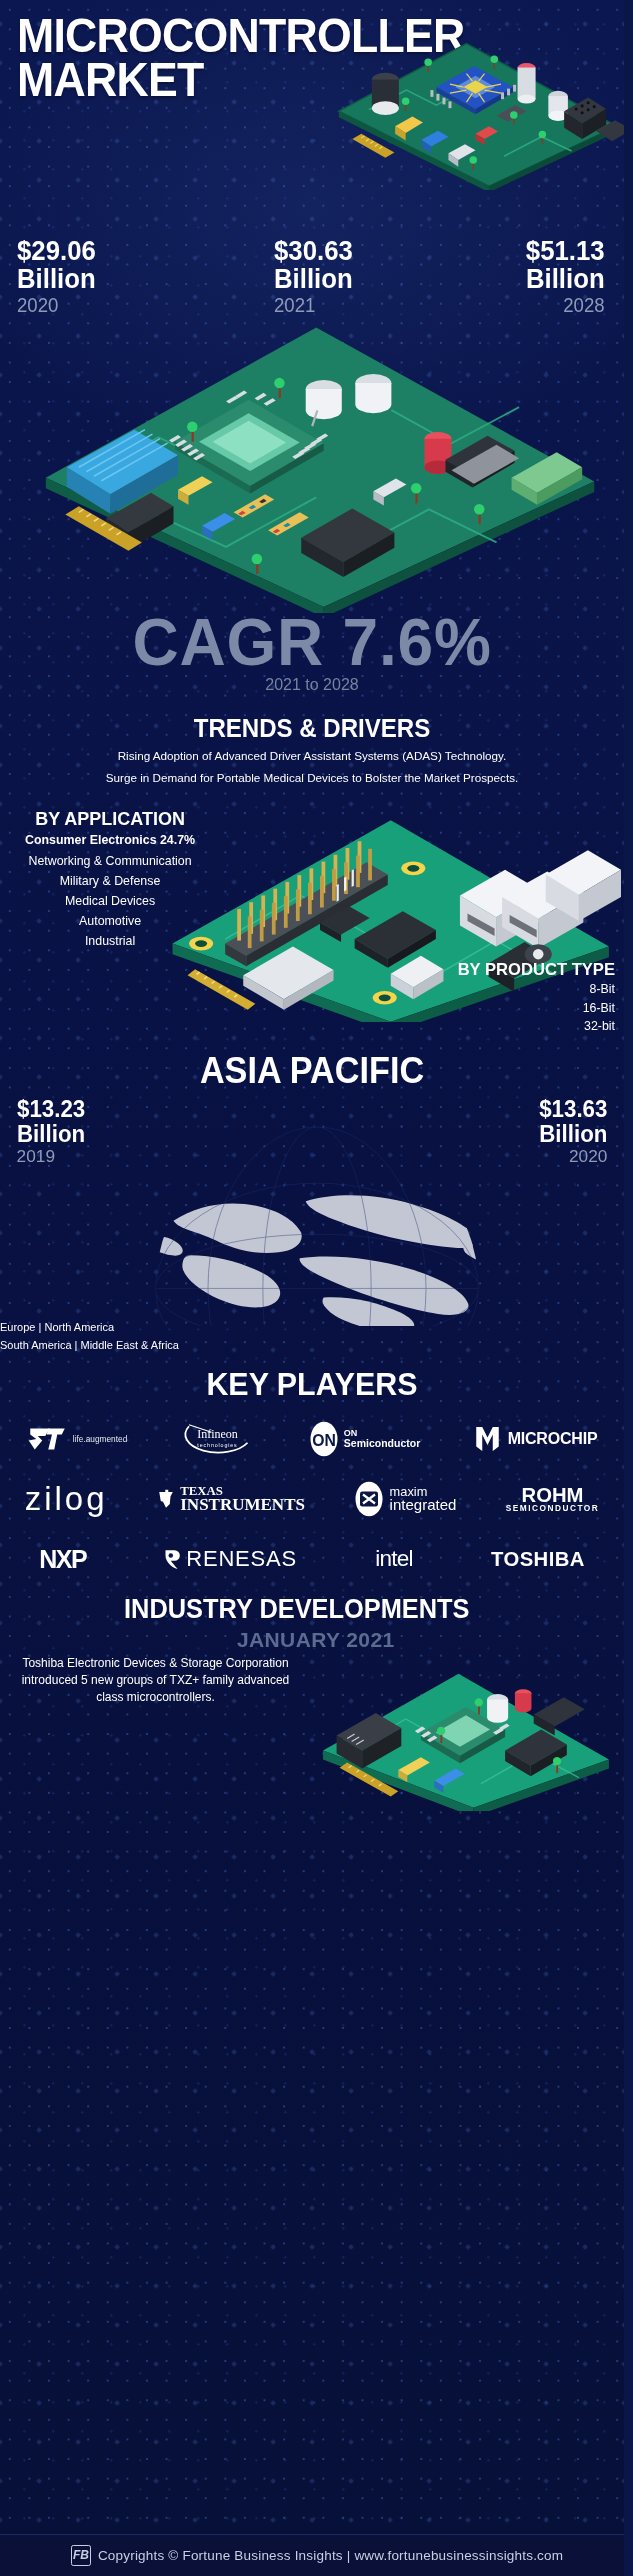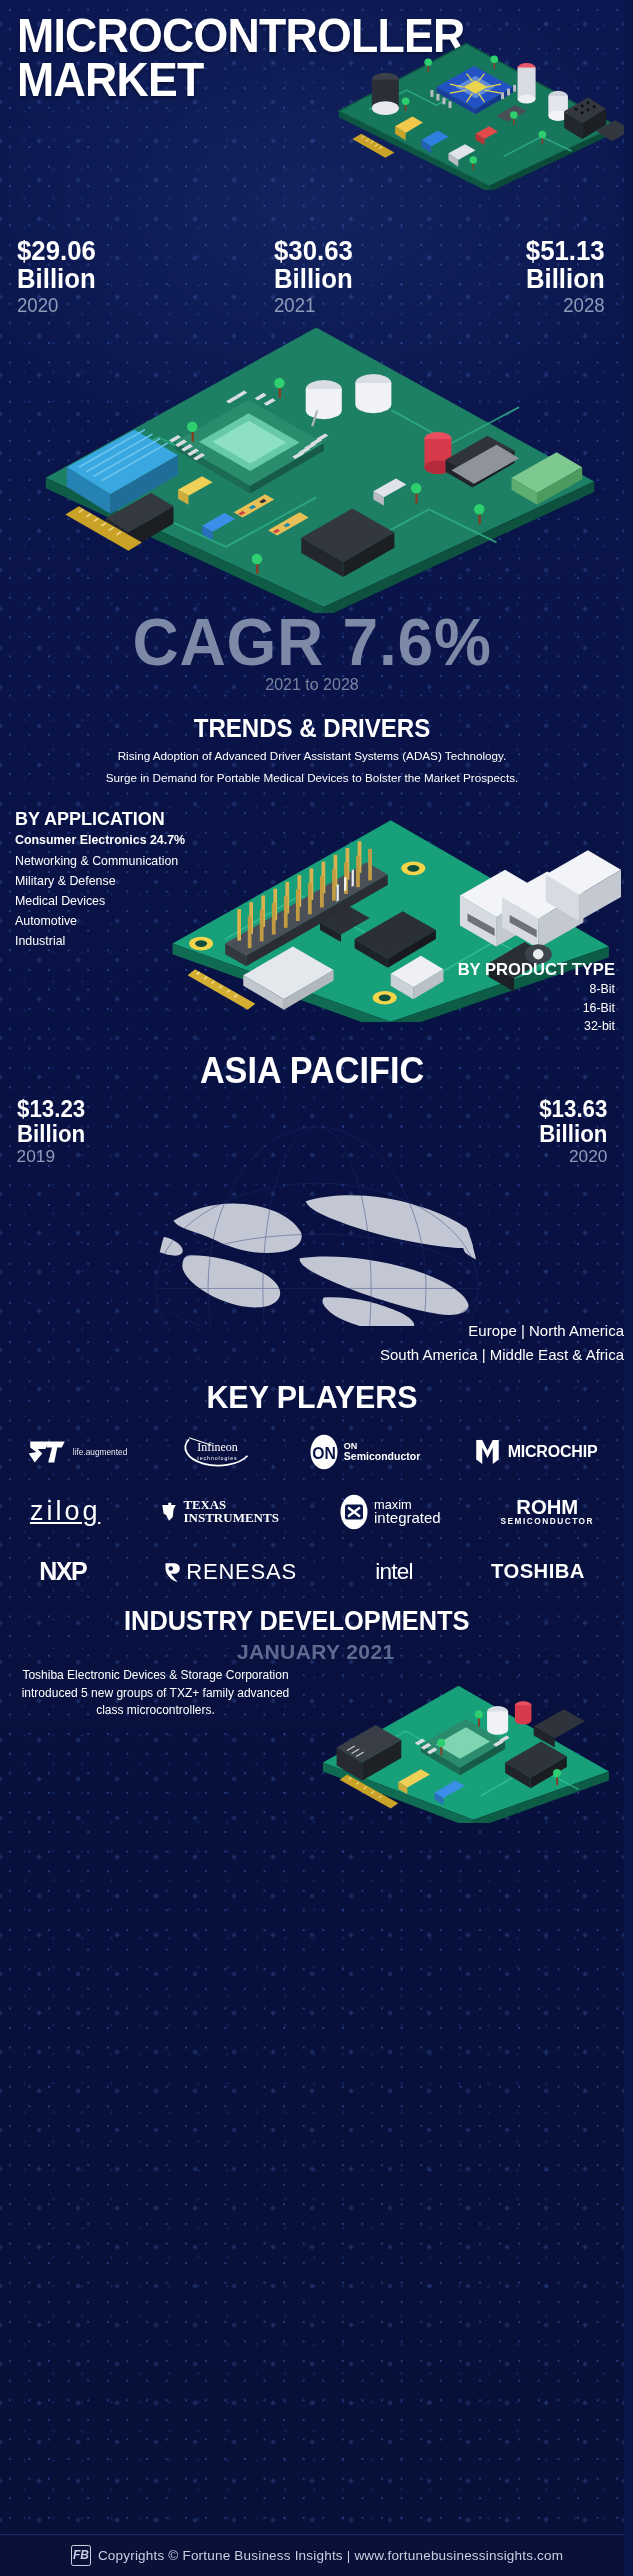--- a/index.html
+++ b/index.html
@@ -94,21 +94,21 @@
   
   .sec-title {
     text-align:center; font-size:25.6px; font-weight:bold;
     letter-spacing:0px; margin-top:19.6px;
     transform:scaleX(0.94);
   }
   .trend-line { text-align:center; font-size:11.7px; line-height:1.55; margin-top:3.8px; }
 
   
   .app-sec { position:relative; height:248px; margin-top:9px; }
-  .app-text { position:absolute; left:15px; top:13.5px; z-index:6; }
+  .app-text { position:absolute; left:25px; top:13.5px; z-index:6;text-align:center; }
   .app-head { font-size:18px; font-weight:bold; letter-spacing:0px; }
   .app-li { font-size:12.4px; line-height:1.62; }
   .app-li.bold { font-weight:bold; }
   .pi-board { position:absolute; right:0px; top:0px; width:459px; height:226px; z-index:5;}
 
   .prod-text { position:absolute; right:9px; top:164px; text-align:right; z-index:7; }
   .prod-head { font-size:16.6px; font-weight:bold; }
   .prod-li { font-size:12.4px; line-height:1.5; }
 
   
@@ -117,21 +117,21 @@
     margin-top:6px; transform:scaleX(0.95);
   }
   .ap-stats { display:flex; justify-content:space-between; padding:4.5px 16.6px 0 16.6px; position:relative; z-index:7;}
   .ap-stat .val { font-size:24px; font-weight:bold; line-height:1.06; transform:scaleX(0.93); transform-origin:left center;}
   .ap-stat .unit { font-size:24px; font-weight:bold; line-height:1.0; transform:scaleX(0.93); transform-origin:left center;}
   .ap-stat .yr { font-size:17.3px; color:#8e9ab8; line-height:1.25; }
   .ap-stat.right { text-align:right; }
   .ap-stat.right .val,.ap-stat.right .unit { transform-origin:right center; }
 
   .globe-wrap { position:relative; height:218px; margin-top:-59px; }
-  .regions { text-align:right; font-size:15px; line-height:1.6; position:relative; z-index:7; margin-top:-7.5px;}
+  .regions { text-align:left; font-size:11px; line-height:1.6; position:relative; z-index:7; margin-top:-7.5px;}
 
   
   .kp-title { text-align:center; font-size:32px; font-weight:bold; margin-top:12px; transform:scaleX(0.95);}
   .logo-grid { margin-top:6px; }
   .logo-row { display:flex; align-items:center; justify-content:space-around; height:60px; }
   .logo { display:flex; align-items:center; justify-content:center; gap:5.3px; height:42px; }
 
   
   .ind-sec { position:relative; height:233px; margin-top:4.5px;text-align:center; }
   .ind-title { font-size:27px; font-weight:bold; padding-left:7.5px; transform:scaleX(0.94); transform-origin:left center;}
@@ -618,30 +618,30 @@
           <div class="logo">
             <svg width="29" height="30" viewBox="0 0 38 40">
               <path d="M4,4 L12,4 L19,18 L26,4 L34,4 L34,30 L26,36 L26,14 L19,28 L12,14 L12,36 L4,30 Z" fill="#ffffff"></path>
             </svg>
             <span style="font-size:16px;font-weight:bold;letter-spacing:-0.2px;">MICROCHIP</span>
           </div>
         </div>
 
         <div class="logo-row">
           <div class="logo">
-            <span style="font-size:27px;letter-spacing:3px;font-weight:300;text-decoration:underline;">zilog</span>
+            <span style="font-size:33px;letter-spacing:3px;font-weight:300;">zilog</span>
           </div>
 
           <div class="logo">
             <svg width="18" height="19.6" viewBox="0 0 24 26">
               <path d="M3,4 L11,4 L11,1 L15,1 L15,4 L21,4 L18,10 L17,20 L12,25 L8,17 L5,16 Z" fill="#ffffff"></path>
             </svg>
             <div style="line-height:0.98;">
               <div style="font-family:'Liberation Serif',serif;font-size:12.8px;font-weight:bold;">TEXAS</div>
-              <div style="font-family:'Liberation Serif',serif;font-size:13px;font-weight:bold;">INSTRUMENTS</div>
+              <div style="font-family:'Liberation Serif',serif;font-size:17px;font-weight:bold;">INSTRUMENTS</div>
             </div>
           </div>
 
           <div class="logo">
             <svg width="30" height="36" viewBox="0 0 40 48">
               <ellipse cx="20" cy="24" rx="18" ry="23" fill="#ffffff"></ellipse>
               <rect x="8" y="14" width="24" height="20" rx="3" fill="#0a1647"></rect>
               <path d="M12,18 L28,30 M28,18 L12,30" stroke="#ffffff" stroke-width="3"></path>
             </svg>
             <div style="line-height:0.95;">

